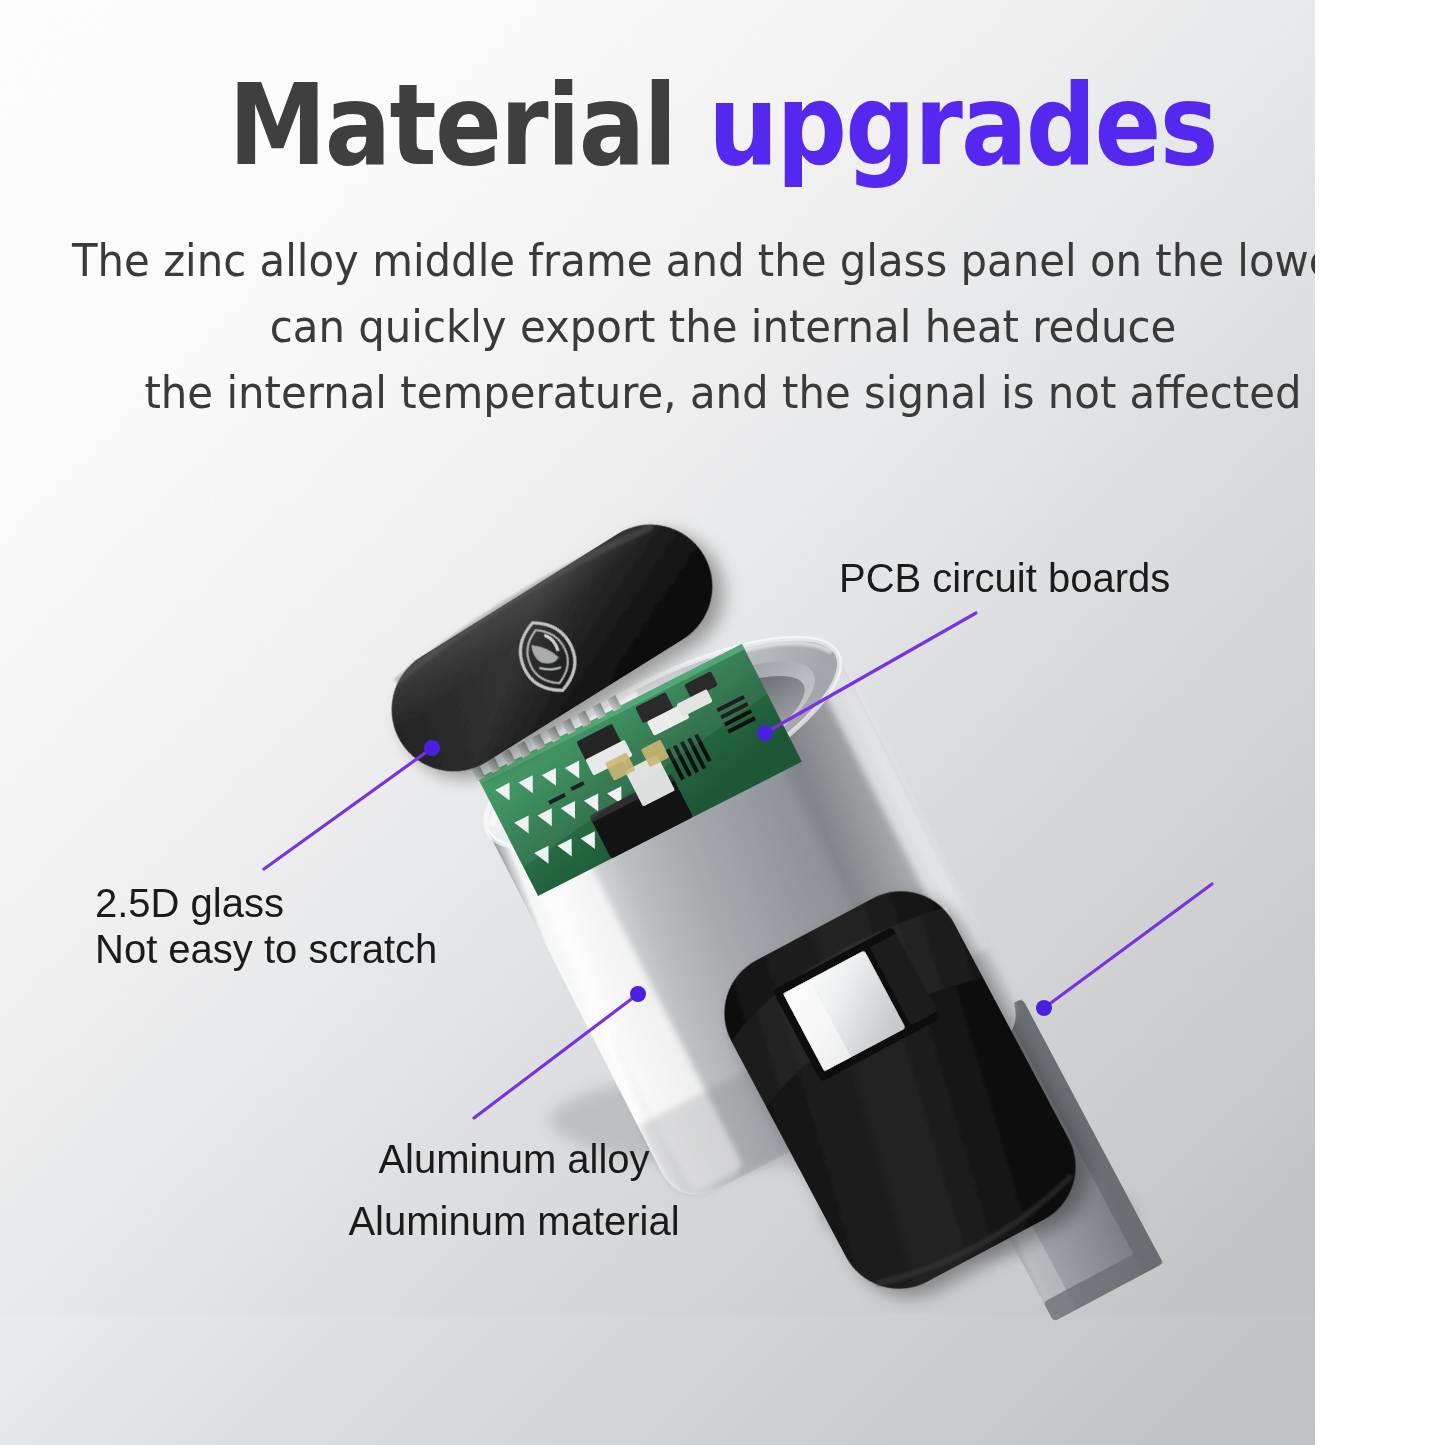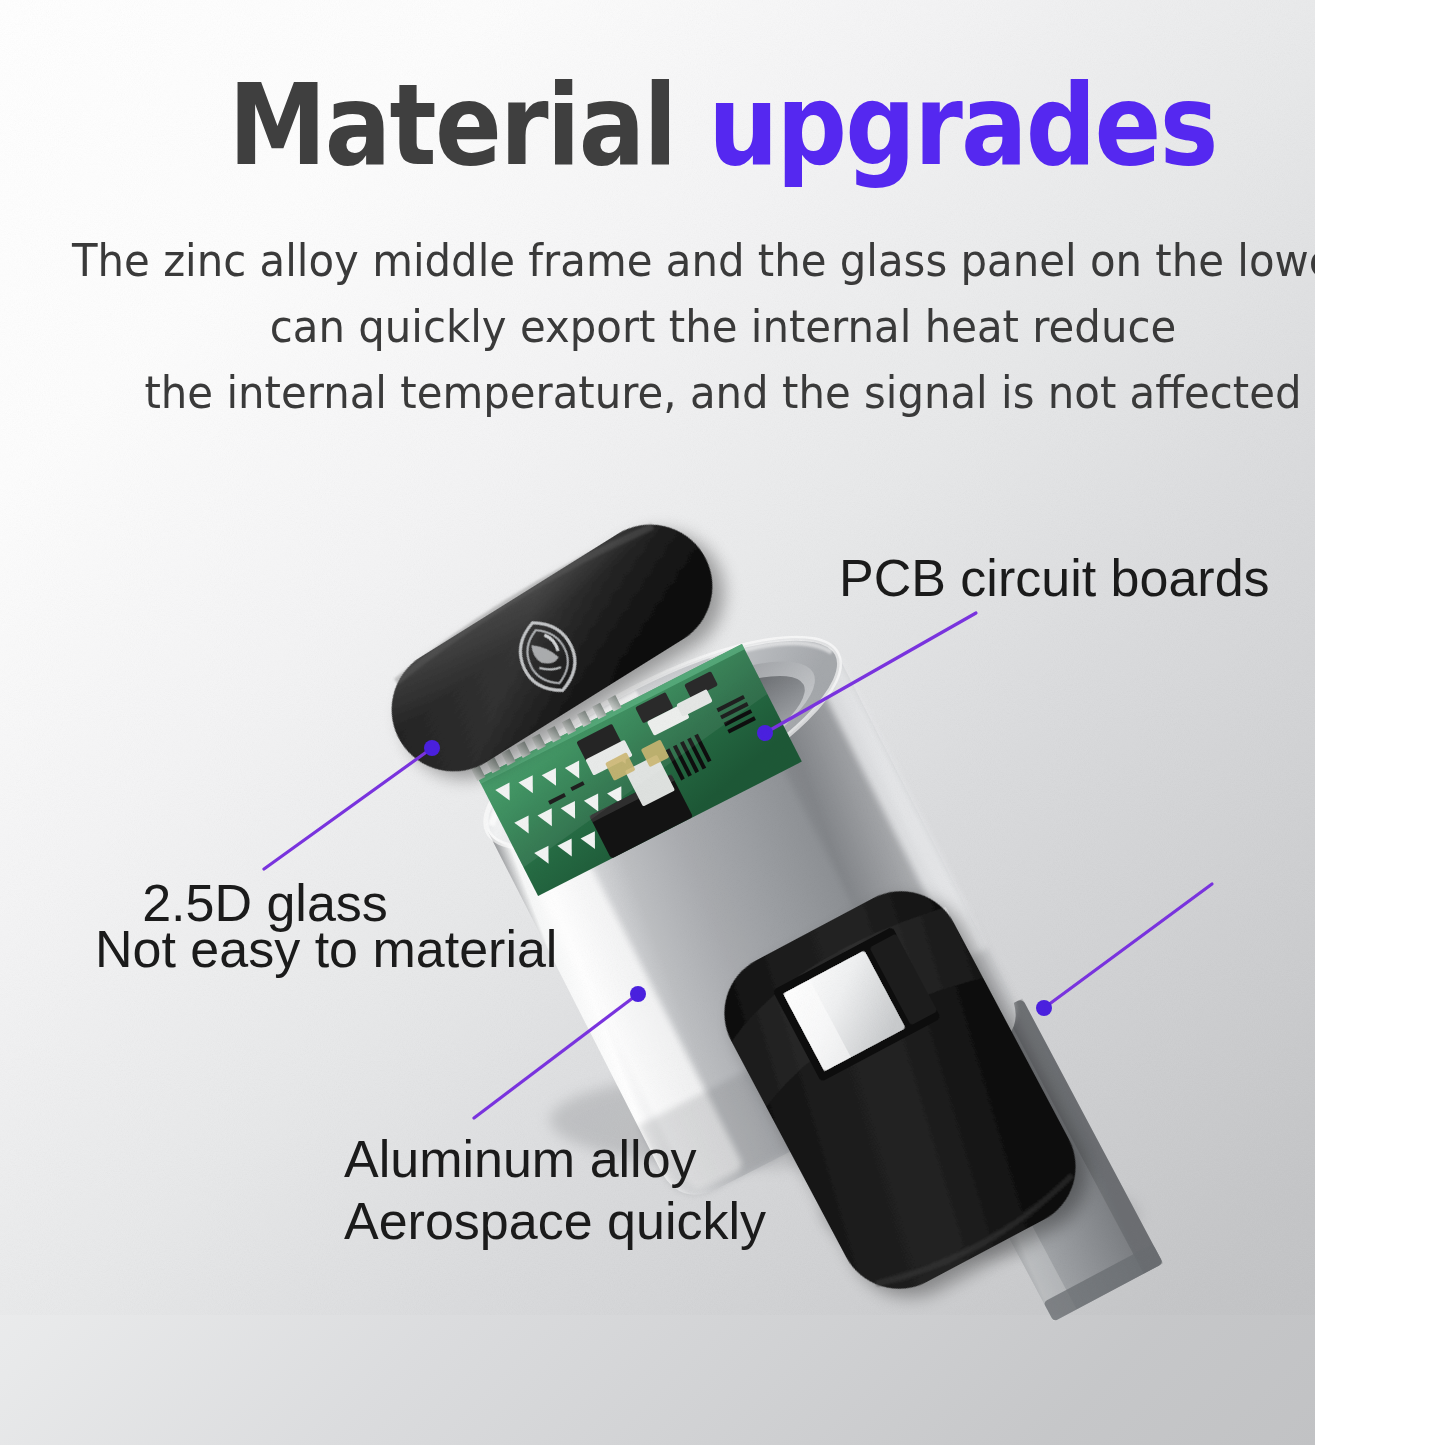--- a/index.html
+++ b/index.html
@@ -77,29 +77,29 @@
     line-height: 66px;
     font-weight: 400;
   }
   #subtitle .sub-line { display: block; white-space: nowrap; }
 
   
   .callout-label {
     position: absolute;
     color: #1b1b1b;
     font-family: "Liberation Sans", sans-serif;
-    font-size: 52px;
+    font-size: 40px;
     line-height: 48px;
     white-space: nowrap;
   }
   .callout-label .cl-line { display: block; }
 
   #label-pcb      { left: 839px;  top: 554px;  text-align: left; }
   #label-toughened{ left: 1063px; top: 832px;  text-align: left; }
-  #label-glass25  { left: 95px;   top: 880px;  text-align: center; width: 340px; line-height: 46px; }
+  #label-glass25  { left: 95px;   top: 880px;  width: 340px; line-height: 46px; }
   #label-aluminum { left: 300px;  top: 1128px; text-align: center; width: 340px; line-height: 62px; margin-left: 44px; }
 
   
   #art {
     position: absolute;
     left: 0;
     top: 0;
     width: 1445px;
     height: 1445px;
   }
@@ -390,21 +390,21 @@
     </div>
   </div>
 
   <div class="callout-label" id="label-pcb">
     <span class="cl-line">PCB circuit boards</span>
   </div>
 
 
   <div class="callout-label" id="label-glass25">
     <span class="cl-line">2.5D glass</span>
-    <span class="cl-line">Not easy to material</span>
+    <span class="cl-line">Not easy to scratch</span>
   </div>
 
   <div class="callout-label" id="label-aluminum">
     <span class="cl-line">Aluminum alloy</span>
-    <span class="cl-line">Aerospace quickly</span>
+    <span class="cl-line">Aluminum material</span>
   </div>
 
 </div>
 
 </body></html>

